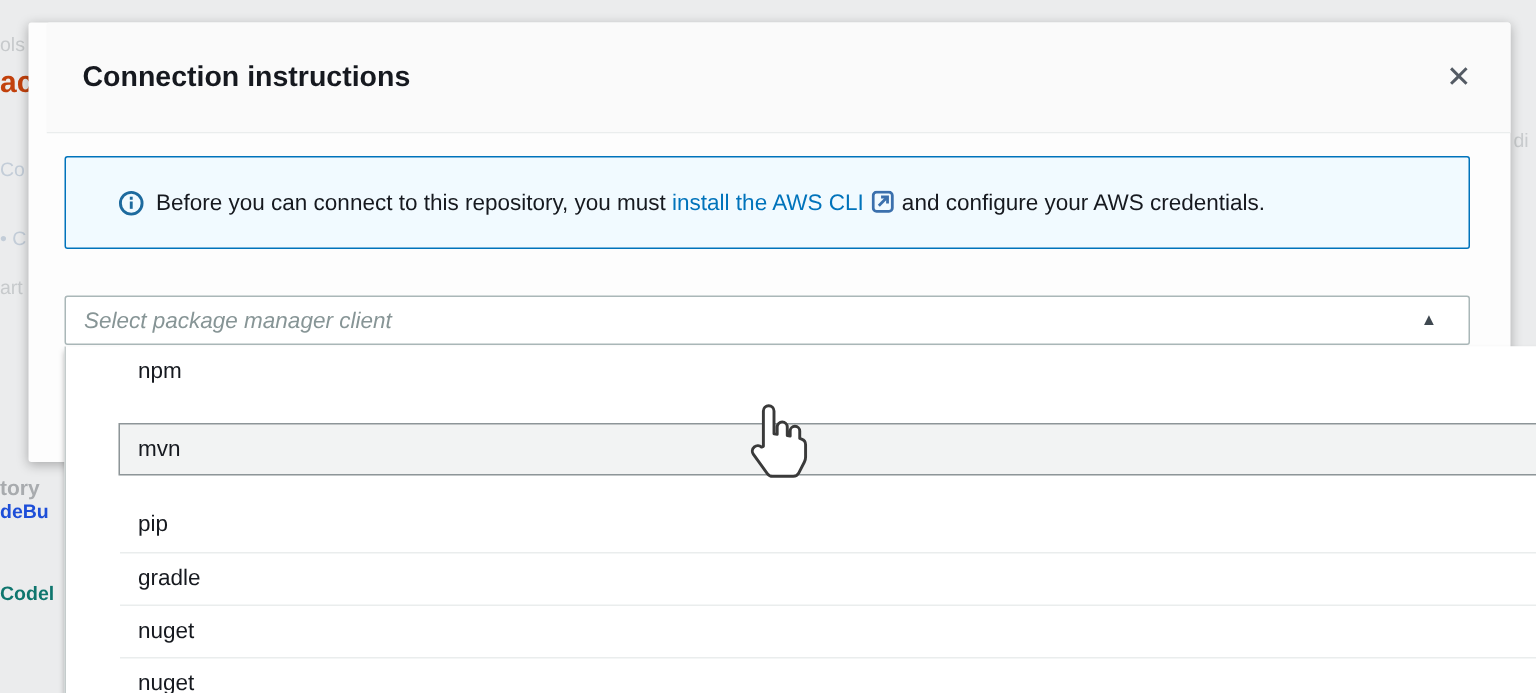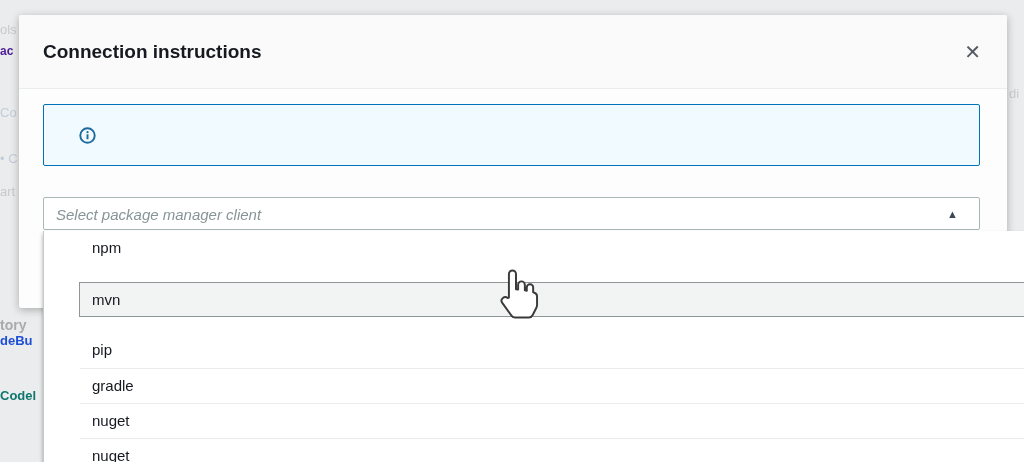--- a/index.html
+++ b/index.html
@@ -6,42 +6,42 @@
   body{
     width:1024px;height:462px;position:relative;overflow:hidden;
     background:#ebeced;
     font-family:"Liberation Sans","DejaVu Sans",sans-serif;
     color:#16191f;
   }
   
   .frag{position:absolute;left:0;color:#c7cacc;font-size:13px;white-space:nowrap;}
   .frag.b{font-weight:bold;}
   .frag-0{top:22px;}
-  .frag-1{top:44px;font-size:12px;color:#4c1d95;}
+  .frag-1{top:44px;font-size:20px;color:#c2410c;}
   .frag-2{top:105px;color:#c3cdd8;}
   .frag-3{top:151px;color:#c3cdd8;}
   .frag-4{top:184px;}
   .frag-5{top:280px;padding-left:44px;}
   .frag-6{top:317px;font-size:14px;color:#a8abae;}
   .frag-7{top:333px;color:#1d4ed8;}
   .frag-8{top:388px;color:#0f766e;}
   .frag-r1{position:absolute;left:1009px;top:86px;color:#c9ccce;font-size:13px;}
   .frag-r2{position:absolute;left:988px;top:357px;color:#d6d9da;font-size:13px;}
   .bg-block{position:absolute;left:180px;top:444px;width:73px;height:18px;background:#e3e4e4;}
   .bg-panel{position:absolute;left:273px;top:452px;width:640px;height:12px;background:#f3f4f4;
             border:1px solid #dddfdf;border-bottom:none;border-radius:5px 5px 0 0;}
 
   
   .modal{
     position:absolute;left:19px;top:15px;width:988px;height:293px;
     background:#fdfdfd;border-radius:2px;
     box-shadow:0 2px 8px rgba(0,0,0,0.28);
   }
   .modal-header{
-    position:absolute;left:0;top:0;right:0;height:73px;
+    position:absolute;left:12px;top:0;right:0;height:73px;
     background:#fafafa;border-bottom:1px solid #eaeded;border-radius:2px 2px 0 0;
     display:flex;align-items:center;
   }
   .modal-title{margin-left:24px;font-size:19px;font-weight:bold;color:#16191f;}
   .close-btn{
     position:absolute;right:24px;top:50%;transform:translateY(-50%);
     font-size:20px;color:#545b64;line-height:1;cursor:pointer;padding:2px;
   }
 
   
@@ -119,20 +119,26 @@
     <span class="modal-title">Connection instructions</span>
     <span class="close-btn">✕</span>
   </div>
 
   <div class="banner">
     <svg class="info-icon" viewBox="0 0 16 16">
       <circle cx="8" cy="8" r="6.8" fill="none" stroke="#1d6a9e" stroke-width="1.8"></circle>
       <rect x="7.1" y="6.9" width="1.8" height="4.6" fill="#1d6a9e"></rect>
       <rect x="7.1" y="3.9" width="1.8" height="1.9" fill="#1d6a9e"></rect>
     </svg>
+    <span class="banner-text"><span>Before you can connect to this repository, you must </span><a class="link">install the AWS CLI</a>
+      <svg class="ext-icon" viewBox="0 0 16 16">
+        <rect x="1.2" y="1.2" width="13.6" height="13.6" rx="2.4" fill="none" stroke="#3b70ad" stroke-width="2"></rect>
+        <path d="M5.2 10.8 L10.6 5.4" stroke="#3b70ad" stroke-width="2" fill="none"></path>
+        <path d="M6.8 4.6 h4.6 v4.6" fill="none" stroke="#3b70ad" stroke-width="2"></path>
+      </svg><span> and configure your AWS credentials.</span></span>
   </div>
 
   <div class="select-box">
     <span class="placeholder">Select package manager client</span>
     <span class="select-arrow">▲</span>
   </div>
 
 </div>
 
 <div class="dropdown">

